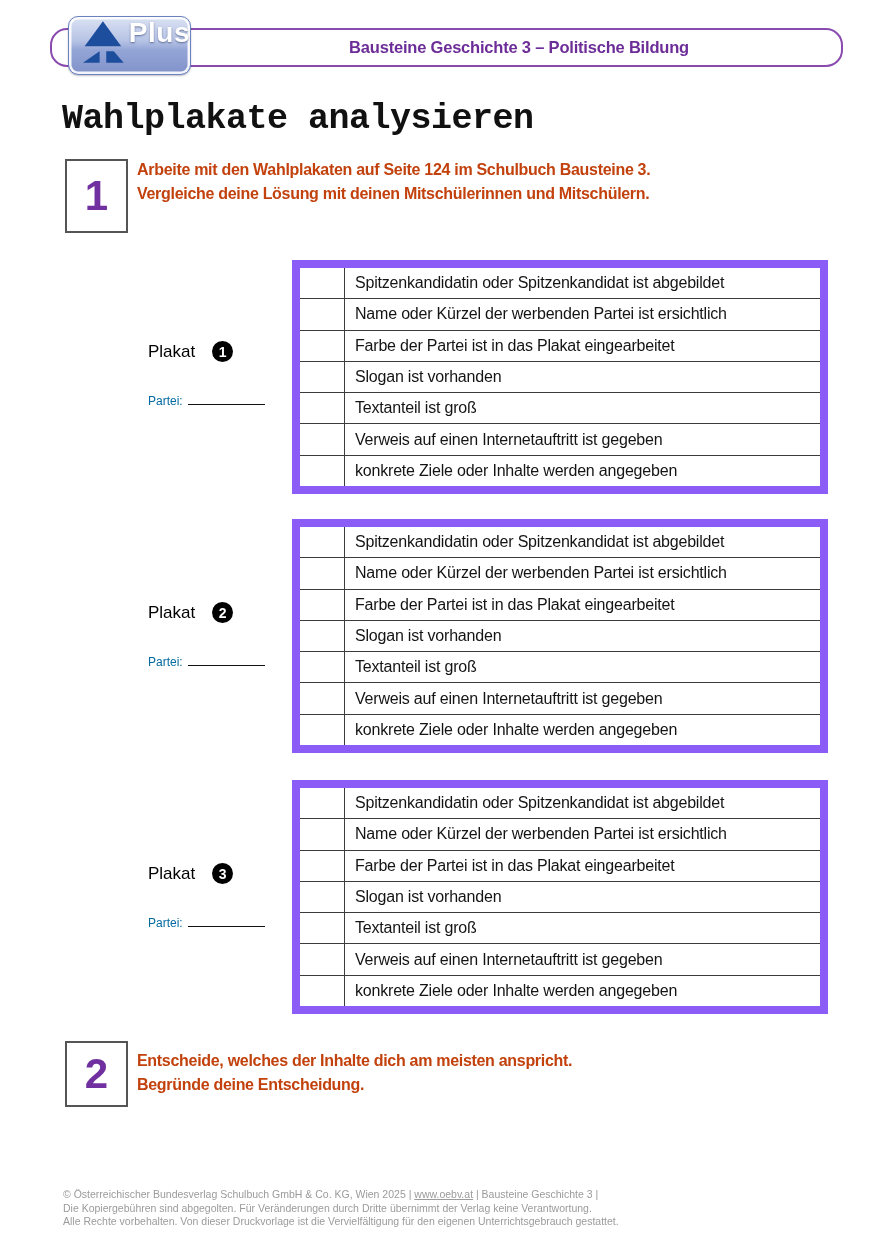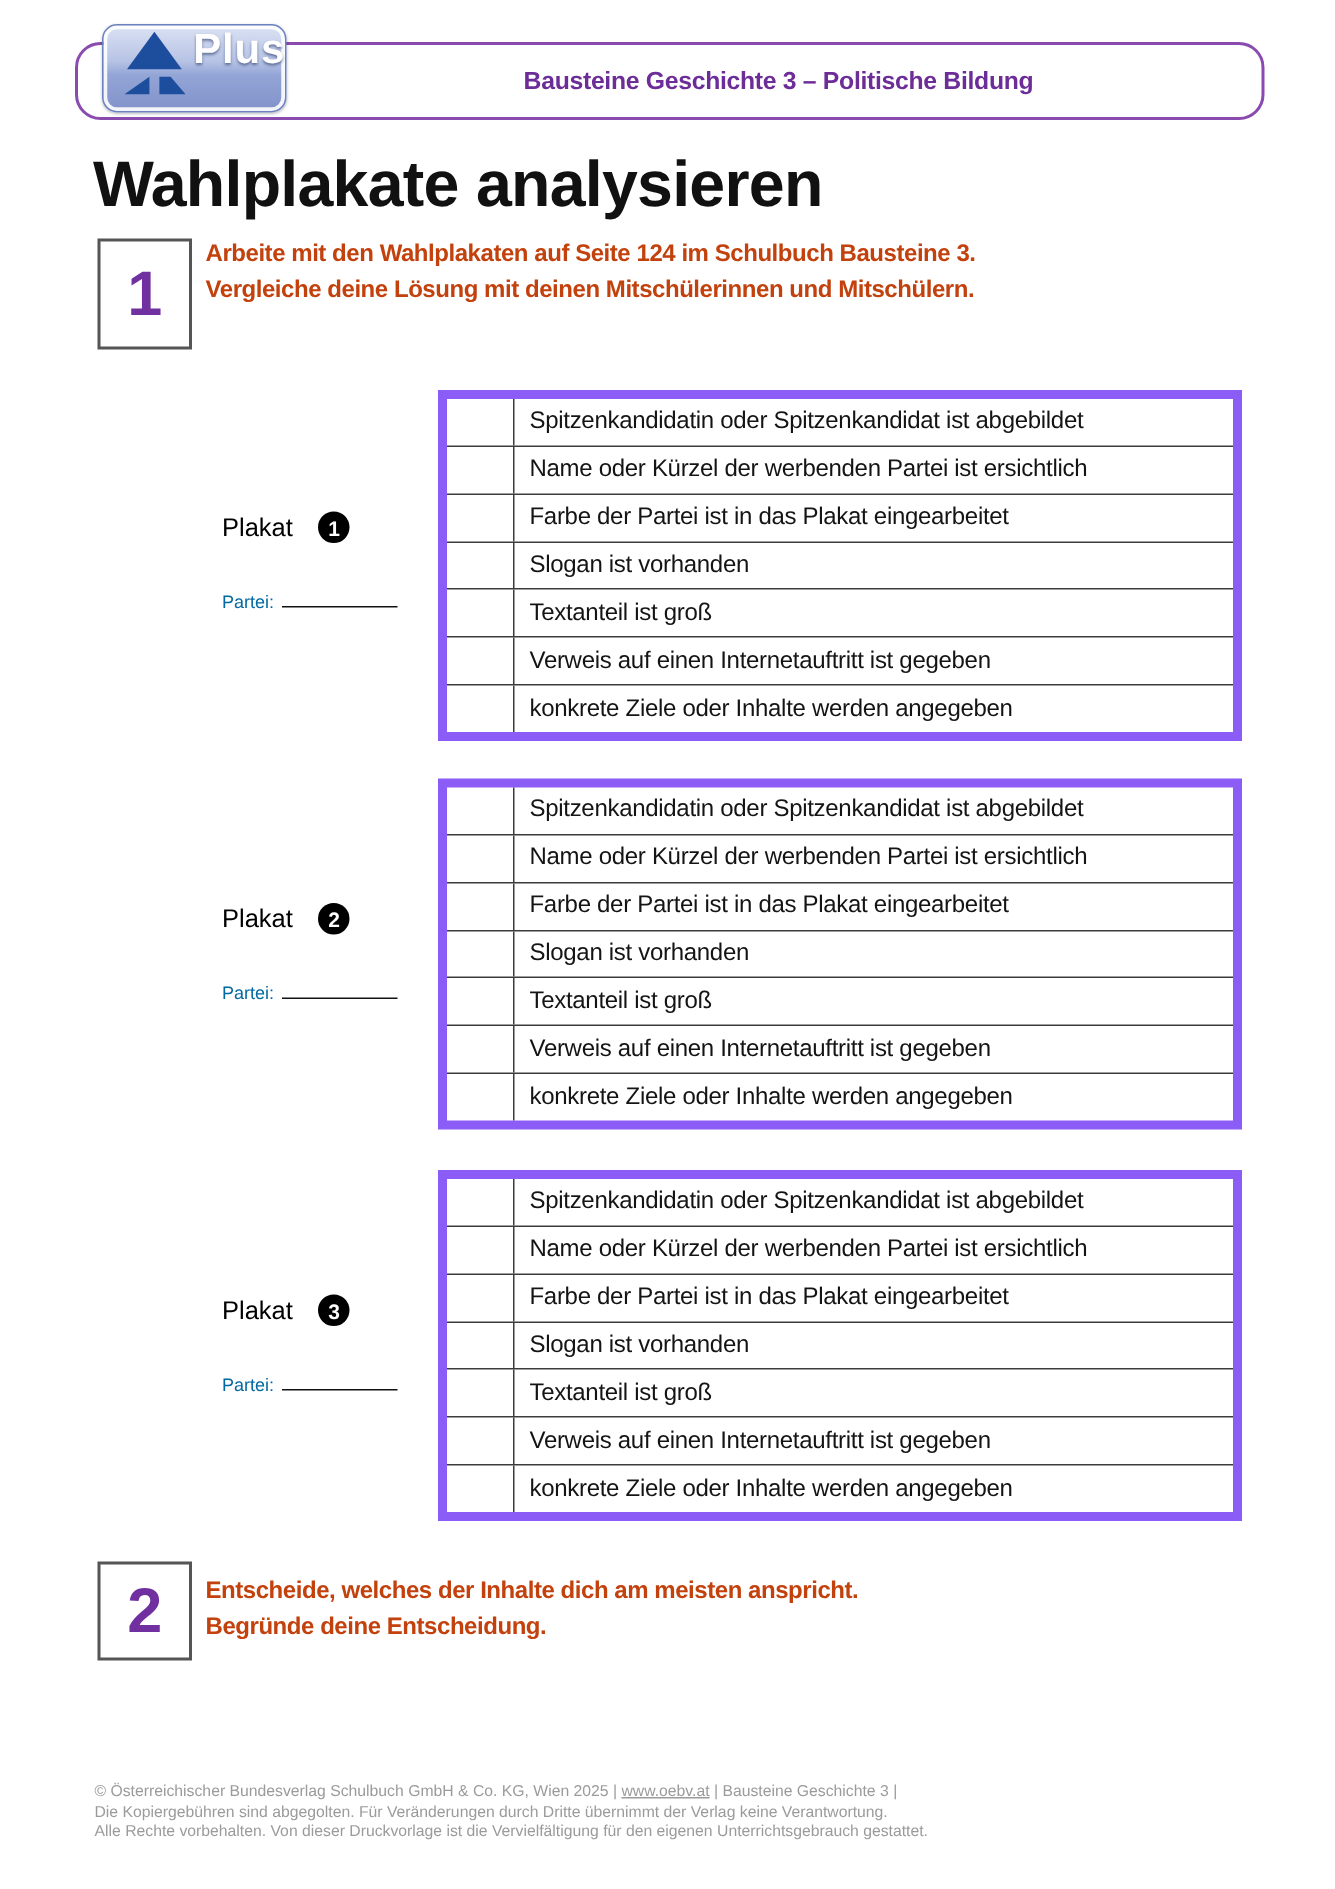--- a/index.html
+++ b/index.html
@@ -3,21 +3,21 @@
 <meta charset="utf-8">
 <style>
   html,body { margin:0; padding:0; background:#ffffff; }
   .page {
     position:relative; width:890px; height:1259px; background:#ffffff;
     font-family:"Liberation Sans", sans-serif; overflow:hidden;
   }
 
   
   .banner {
-    position:absolute; left:50px; top:28px; width:793px; height:52px;
+    position:absolute; left:50px; top:28px; width:793px; height:39px;
     border:2px solid #8a4baf; border-radius:17px; box-sizing:border-box;
     display:flex; align-items:center; justify-content:center; padding-left:145px;
   }
   .banner-title {
     font-weight:bold; font-size:16.5px; color:#6d2d98; letter-spacing:-0.2px;
   }
   .logo {
     position:absolute; left:68px; top:16px; width:123px; height:59px; z-index:2;
     border-radius:10px; box-sizing:border-box;
     background:linear-gradient(180deg,#dbe2f3 0%, #b7c3e5 42%, #93a5d6 58%, #8192ca 100%);
@@ -27,21 +27,21 @@
   }
   .logo svg { margin-left:9px; display:block; }
   .logo-plus {
     font-weight:bold; font-size:28px; color:#ffffff; margin-left:1px;
     letter-spacing:0.5px; text-shadow:0 1px 2px rgba(20,40,90,0.55);
   }
 
   
   .page-title {
     position:absolute; left:62px; top:99px;
-    font-size:43px; font-weight:bold; color:#111; letter-spacing:-0.5px;
+    font-size:35px; font-weight:bold; color:#111; letter-spacing:-0.5px;font-family:Liberation Mono, monospace;
   }
 
   
   .task-box {
     position:absolute; left:65px; width:63px; box-sizing:border-box;
     border:2px solid #555; background:#fff;
     display:flex; align-items:center; justify-content:center;
   }
   .task-box.t1 { top:159px; height:74px; }
   .task-box.t2 { top:1041px; height:66px; }
@@ -49,21 +49,21 @@
   .task-text {
     position:absolute; left:137px; font-weight:bold; font-size:16px;
     line-height:23.5px; color:#c2410c; letter-spacing:-0.3px; white-space:nowrap;
   }
   .task-text.t1 { top:158px; }
   .task-text.t2 { top:1049px; }
 
   
   .check-table {
     position:absolute; left:292px; width:536px; height:234px; box-sizing:border-box;
-    border:6px solid #8b5cf6; background:#fff;
+    border:8px solid #8b5cf6; background:#fff;
     display:flex; flex-direction:column;
   }
   .check-table.p1 { top:260px; }
   .check-table.p2 { top:519px; }
   .check-table.p3 { top:780px; }
   .row { flex:1; display:flex; border-top:1px solid #3c3c3c; }
   .row:first-child { border-top:none; }
   .cb { width:45px; box-sizing:border-box; border-right:1px solid #3c3c3c; }
   .txt {
     flex:1; display:flex; align-items:center; padding-left:10px;

